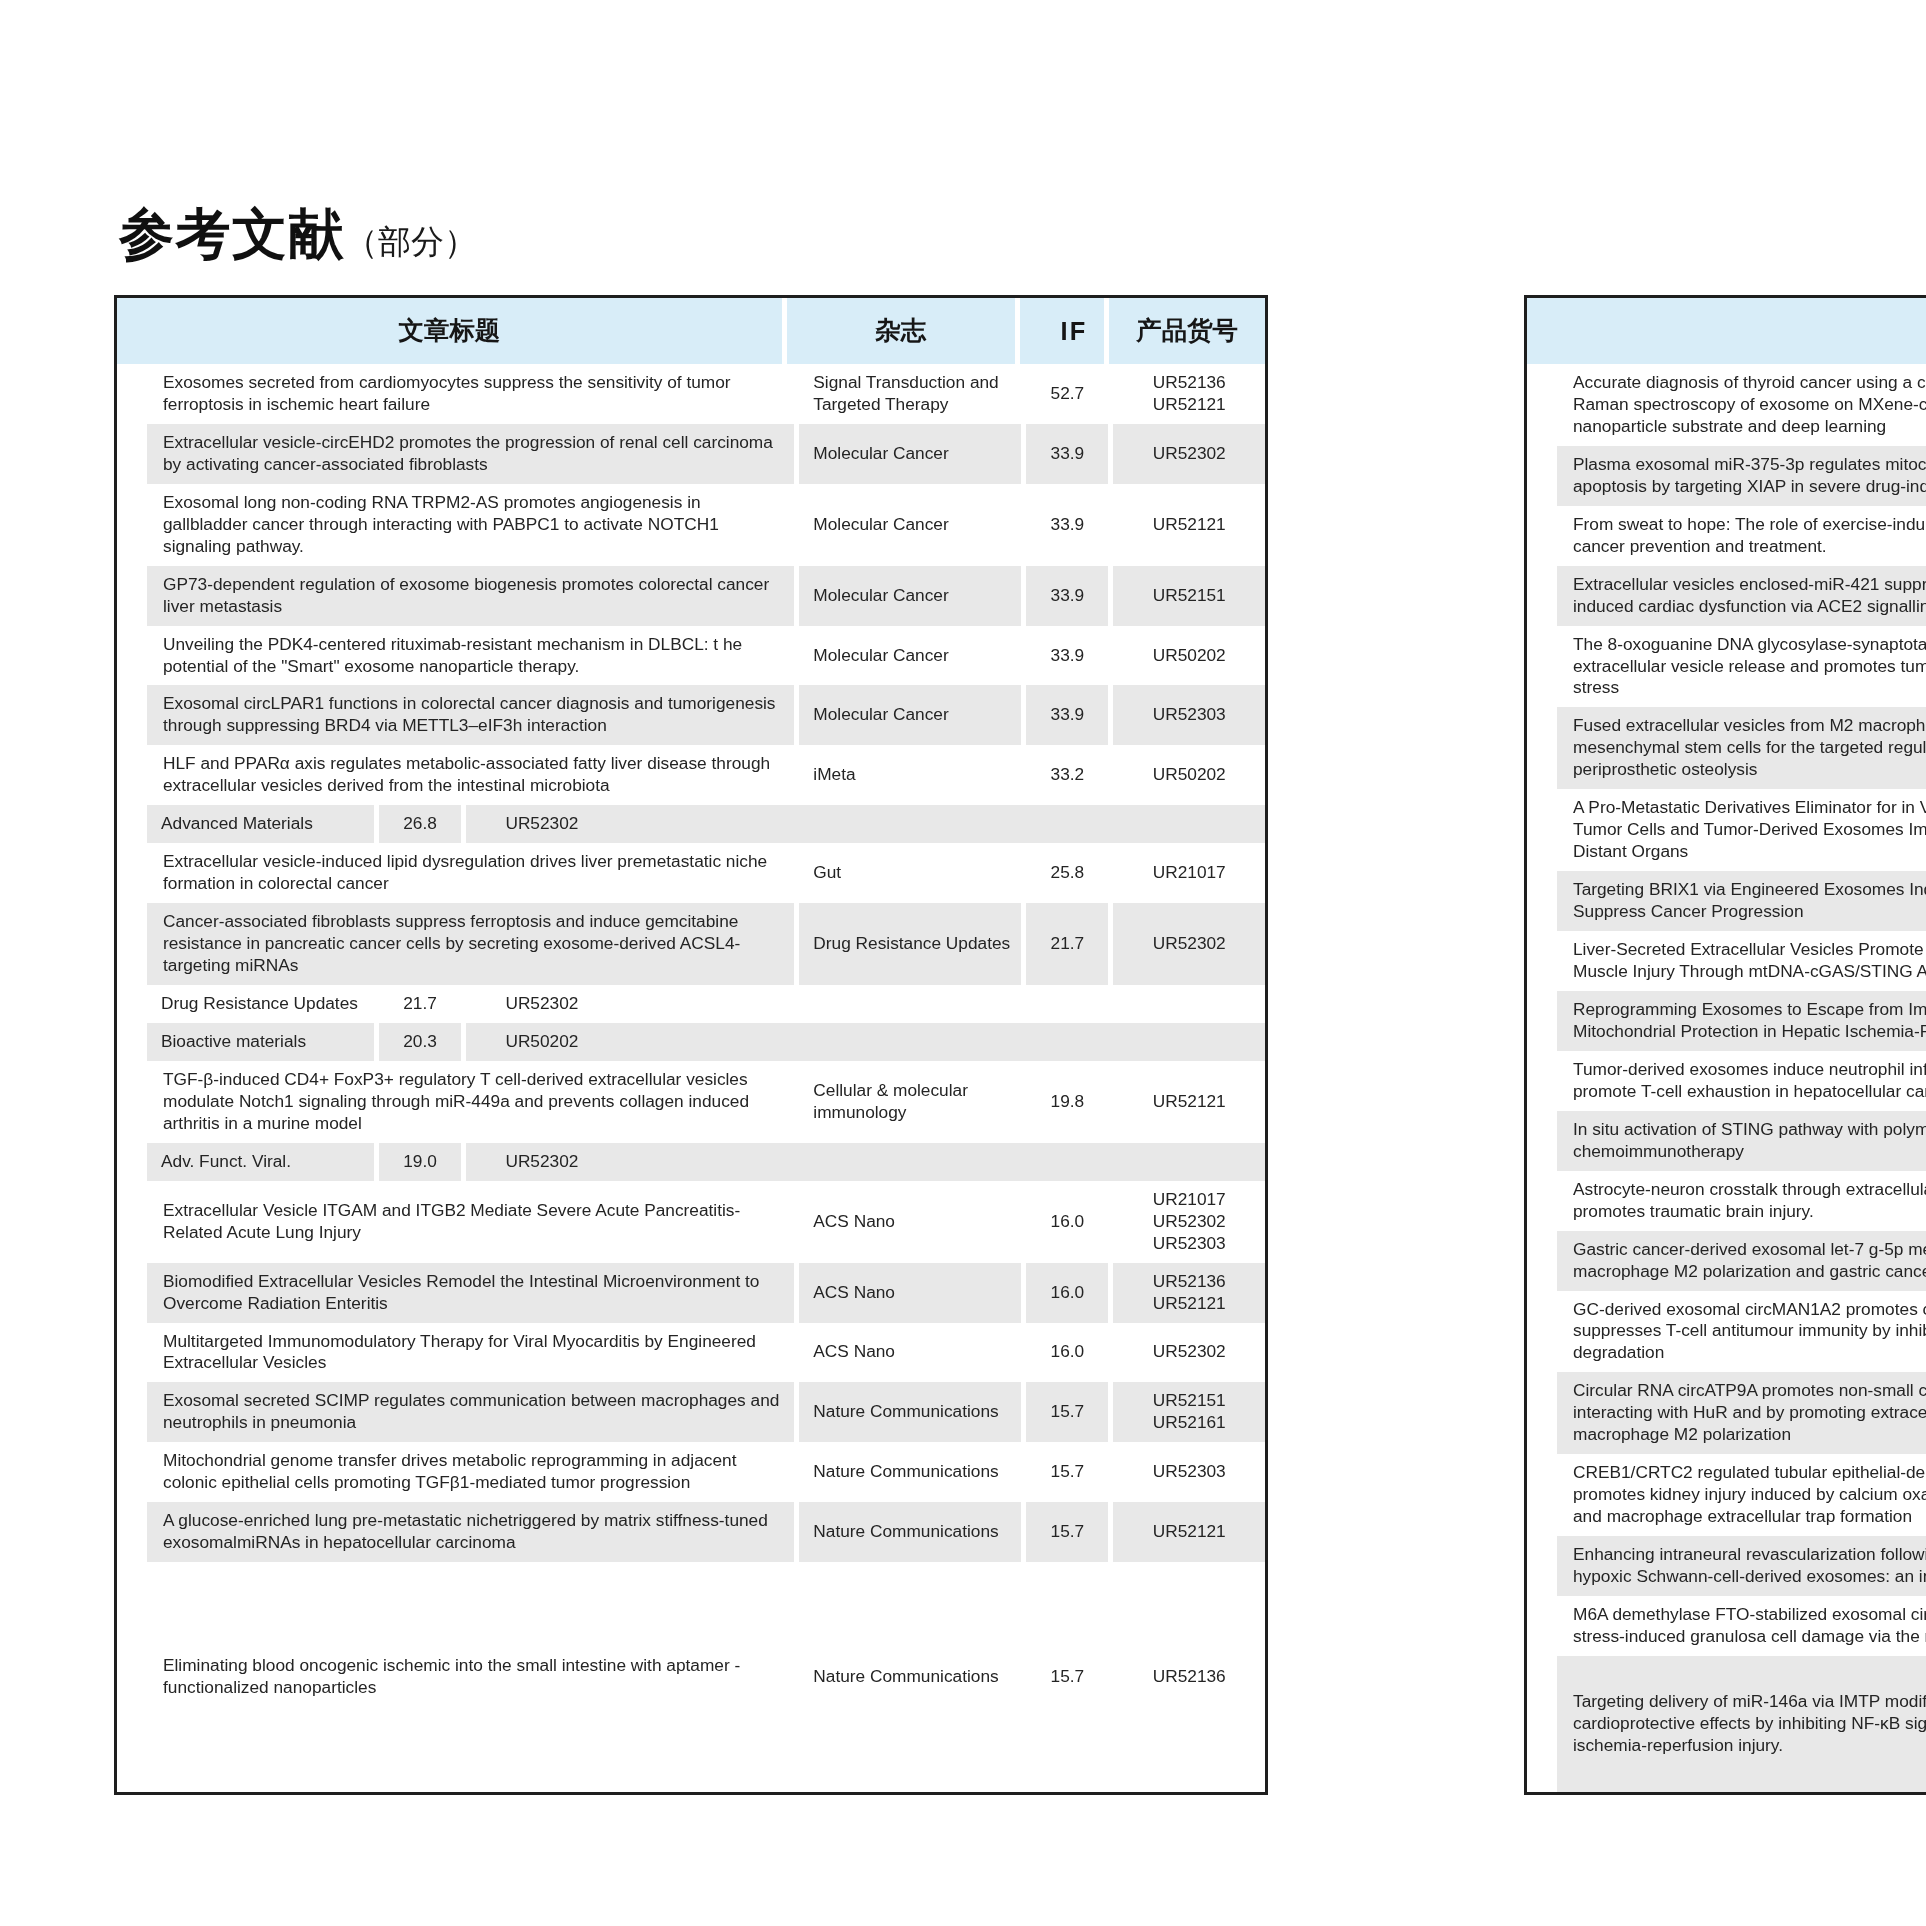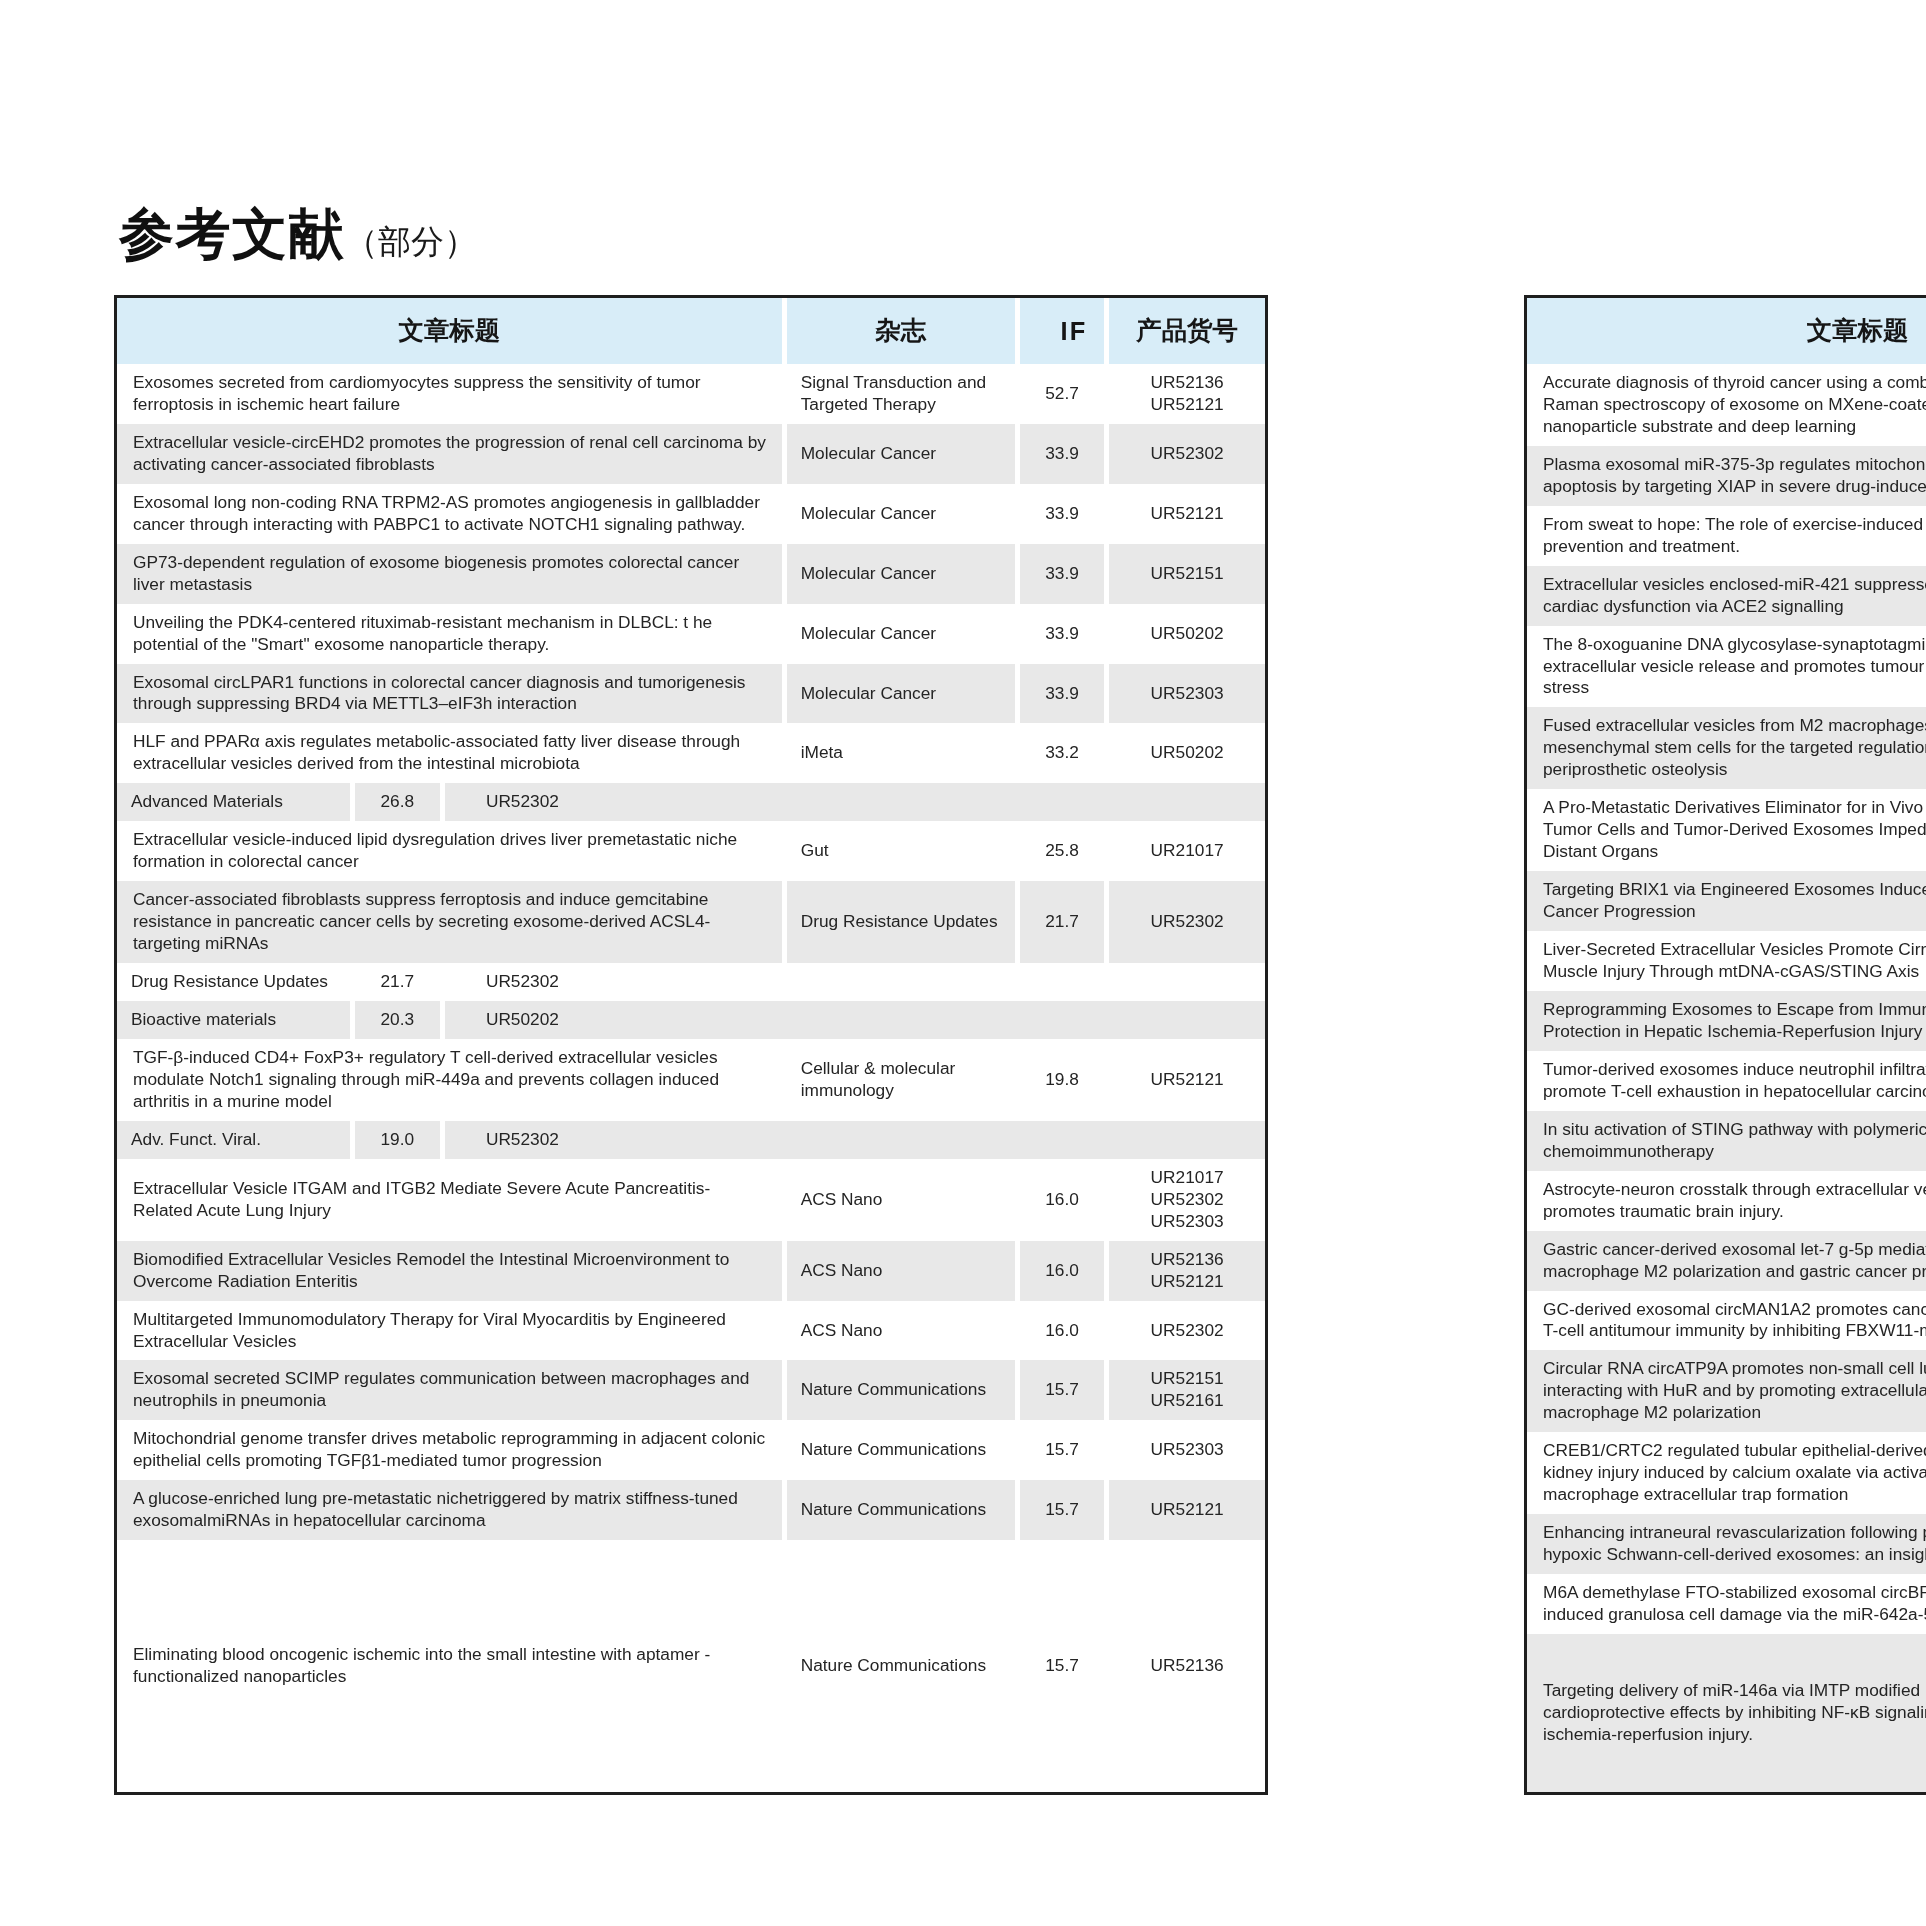--- a/index.html
+++ b/index.html
@@ -28,33 +28,33 @@
   }
 
   .reftable{
     position:absolute;top:295px;height:1500px;
     box-sizing:border-box;border:3.9px solid var(--table-border);
     display:flex;flex-direction:column;overflow:hidden;background:#fff;
   }
   .reftable.left{left:114px;width:1154px;}
   .reftable.right{left:1524px;width:1148px;}
 
-  .thead{flex:0 0 66px;display:flex;background:var(--header-bg);}
+  .thead{flex:0 0 66px;display:flex;background:var(--header-bg);justify-content:flex-end;}
   .th{
     box-sizing:border-box;display:flex;align-items:center;justify-content:center;
     font-weight:bold;font-size:25.4px;color:#161616;
   }
   .c-title{width:57.9%;}
   .c-journal{width:20.3%;}
   .c-if{width:7.8%;}
   .c-product{width:14%;}
   .th.c-if{letter-spacing:2.3px;padding-left:24px;}
   .th + .th{border-left:5.4px solid #fff;}
 
-  .tbody{flex:1 1 auto;display:flex;flex-direction:column;}
+  .tbody{flex:1 1 auto;display:flex;flex-direction:column;padding-left:30px;}
   .row{display:flex;flex:0 0 auto;background:var(--row-bg);}
   .row:last-child{flex:1 0 auto;}
   .row:nth-child(even){background:var(--row-alt-bg);}
 
   .cell{
     box-sizing:border-box;display:flex;align-items:center;
     padding:8px 0;font-size:17.3px;line-height:1.27;color:var(--text);
   }
   .cell + .cell{border-left:5.4px solid #fff;}
   .cell.c-title{justify-content:flex-start;padding-left:16px;padding-right:13px;}

